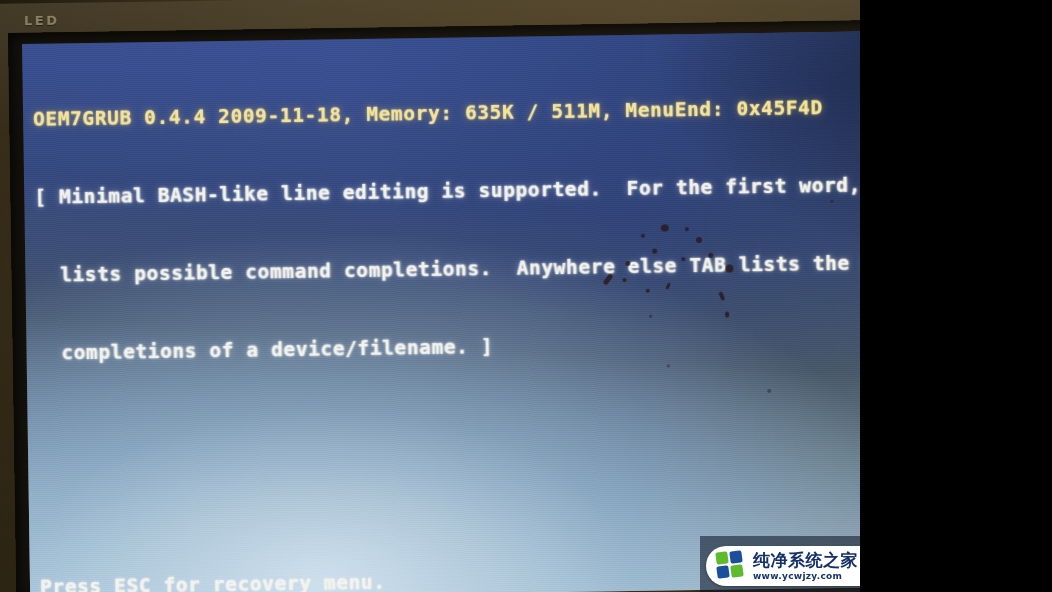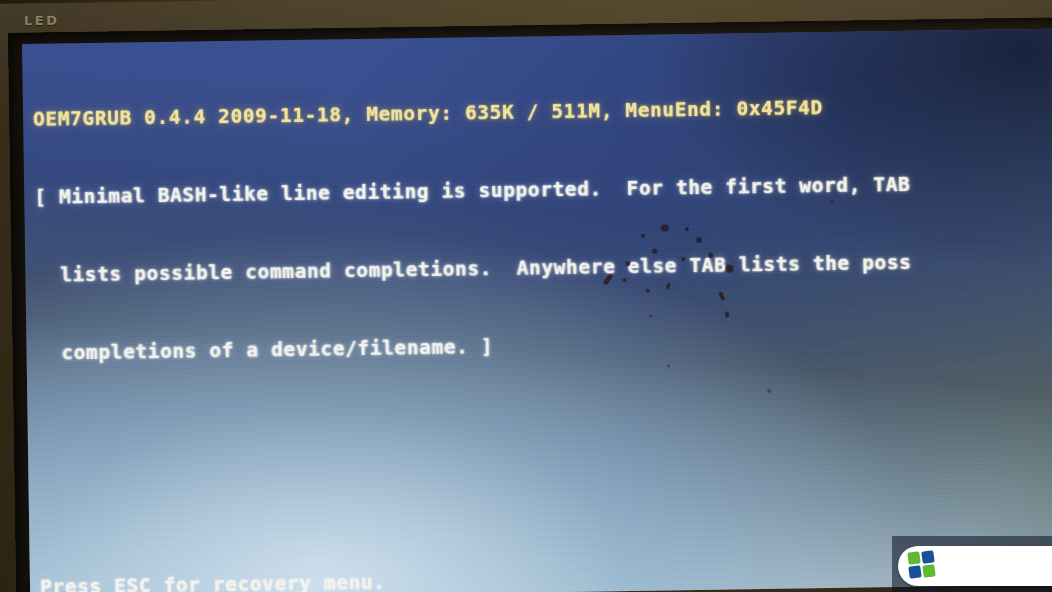--- a/index.html
+++ b/index.html
@@ -8,21 +8,21 @@
     padding: 0;
     background: #000;
   }
   body {
     font-family: "Liberation Sans", sans-serif;
   }
 
   
   #photo {
     position: relative;
-    width: 1052px;
+    width: 860px;
     height: 592px;
     overflow: hidden;
     background: #2b2416;
     
   }
 
   
   #wall-strip {
     position: absolute;
     left: 0; top: 0;
@@ -249,16 +249,20 @@
 
   <div id="watermark">
     <div id="wm-bg"></div>
     <div id="wm-pill">
       <div id="wm-logo">
         <i class="sq-a"></i>
           <i class="sq-b"></i>
           <i class="sq-c"></i>
           <i class="sq-d"></i>
       </div>
+      <div id="wm-text">
+        <span id="wm-name">纯净系统之家</span>
+        <span id="wm-url">www.ycwjzy.com</span>
+      </div>
     </div>
   </div>
 
 </div>
 
 </body></html>

